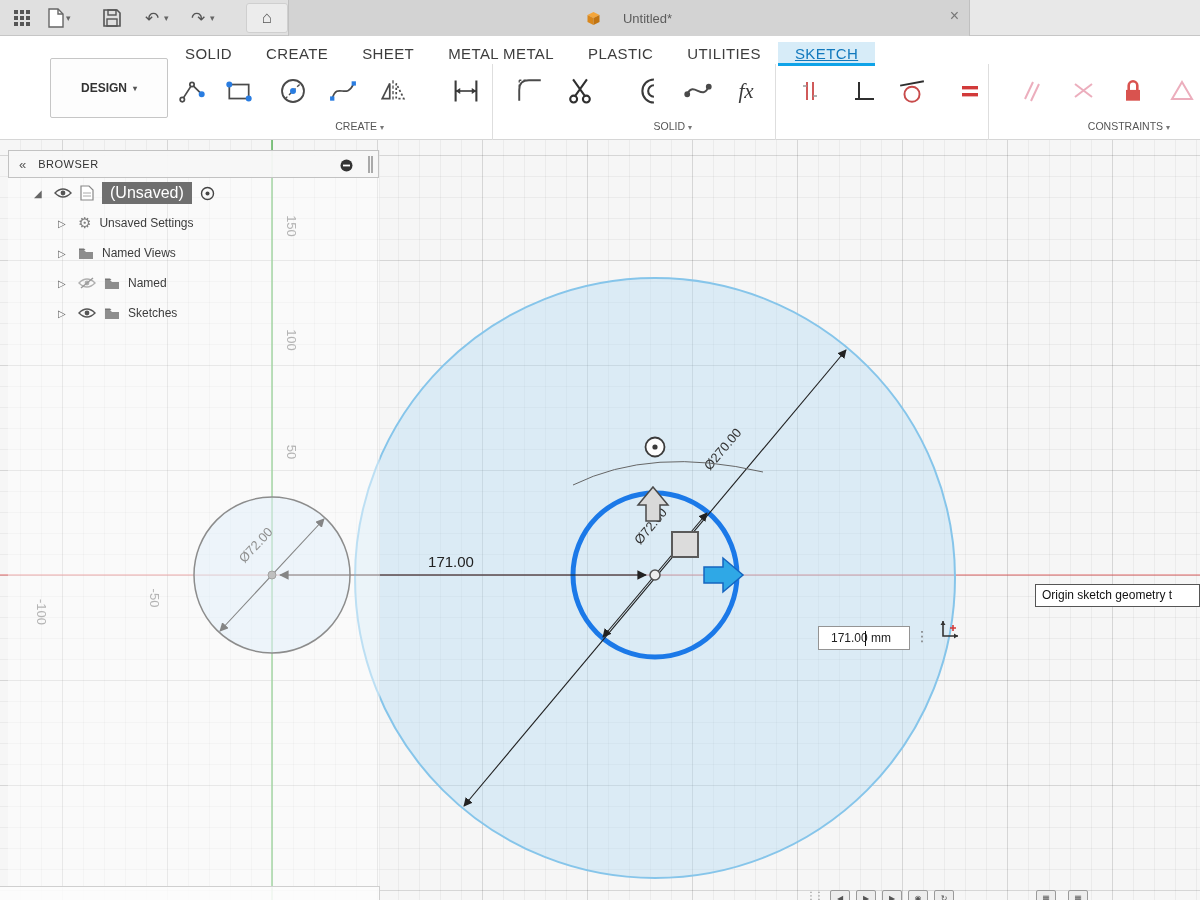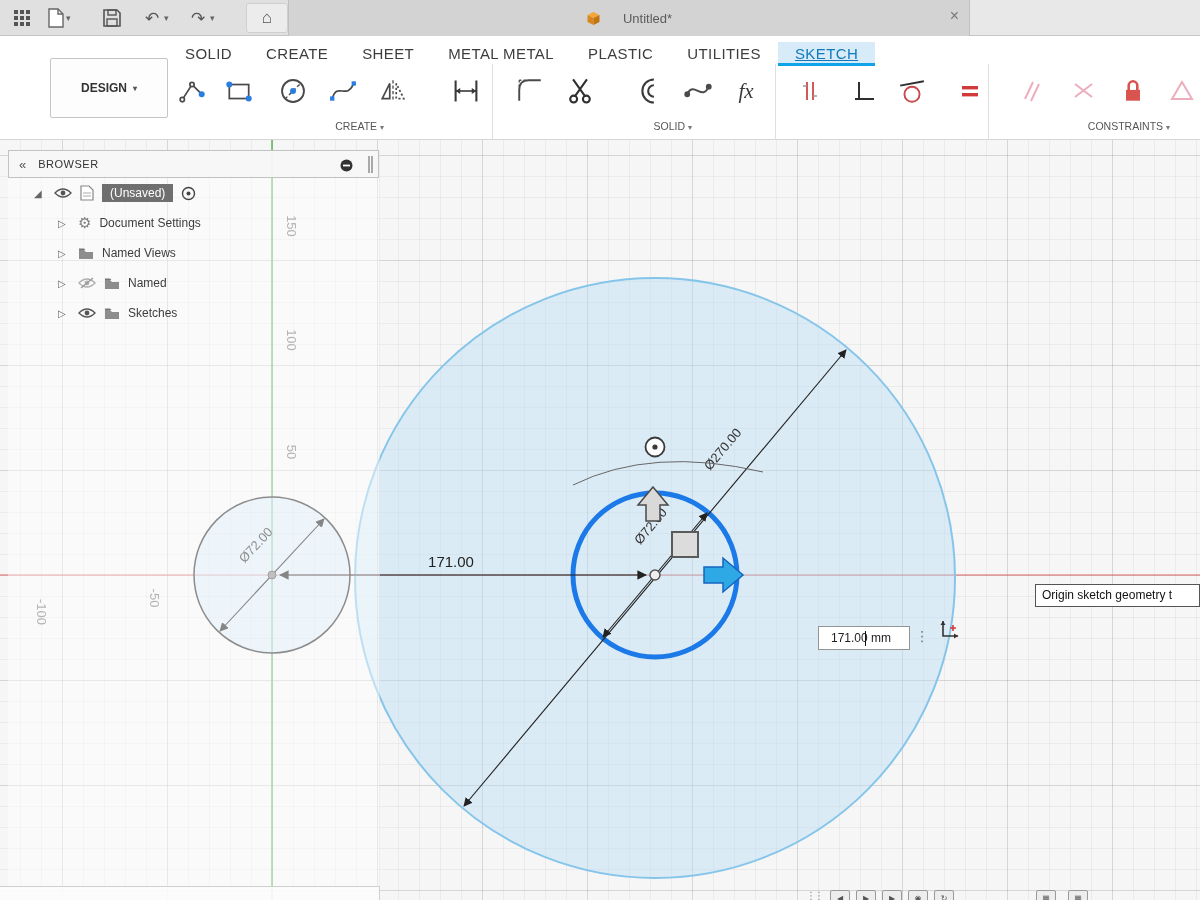--- a/index.html
+++ b/index.html
@@ -55,21 +55,21 @@
 
   
   #browser { position:absolute; left:8px; top:10px; width:372px; height:738px;
     background:rgba(255,255,255,0.45); border-right:1px solid rgba(0,0,0,0.05); }
   #browser-header { position:relative; height:28px; background:rgba(246,246,246,0.92);
     border:1px solid #c2c2c2; display:flex; align-items:center; gap:12px; padding-left:10px; }
   #browser-header .hdr-title { font-size:11px; color:#333; letter-spacing:.5px; }
   #browser-header .collapse { font-size:13px; color:#555; cursor:pointer; }
   .brow { position:relative; height:30px; display:flex; align-items:center; gap:8px; font-size:12px; color:#3c3c3c; }
   .tri { font-size:10px; color:#666; cursor:pointer; width:12px; }
-  .pill { background:#6f6f6f; color:#fff; padding:2px 8px; font-size:12px; cursor:pointer; }
+  .pill { background:#6f6f6f; color:#fff; padding:2px 8px; font-size:16px; cursor:pointer; }
   .scroll-thumb { position:absolute; right:5px; top:5px; width:5px; height:17px;
     border-left:2px solid #a9a9a9; border-right:2px solid #a9a9a9; }
   #browser-bottom { position:absolute; left:0; top:746px; width:380px; height:14px;
     background:rgba(252,252,252,0.92); border-top:1px solid #cfcfcf; border-right:1px solid #cfcfcf; }
 
   
   #dim-input { position:absolute; left:818px; top:486px; width:92px; height:24px;
     background:#fff; border:1px solid #949494; font-size:12px; color:#222;
     display:flex; align-items:center; padding-left:12px; }
   #dim-cursor { position:absolute; left:46px; top:4px; width:1px; height:15px; background:#111; }
@@ -360,21 +360,21 @@
       <span class="pill">(Unsaved)</span>
       <svg width="15" height="15" viewBox="0 0 15 15">
         <circle cx="7.5" cy="7.5" r="6" fill="none" stroke="#444" stroke-width="1.4"></circle>
         <circle cx="7.5" cy="7.5" r="2" fill="#444"></circle>
       </svg>
     </div>
 
     <div class="brow" style="padding-left:50px">
       <span class="tri">▷</span>
       <span style="font-size:15px;color:#808080">⚙</span>
-      <span>Document Settings</span>
+      <span>Unsaved Settings</span>
     </div>
 
     <div class="brow" style="padding-left:50px">
       <span class="tri">▷</span>
       <svg width="16" height="13" viewBox="0 0 16 13">
         <path d="M1,3 H6 L8,5 H15 V12 H1 Z" fill="#8d8d8d"></path>
           <path d="M1,1.5 H6 L7.5,3 H1 Z" fill="#767676"></path>
       </svg>
       <span>Named Views</span>
     </div>

